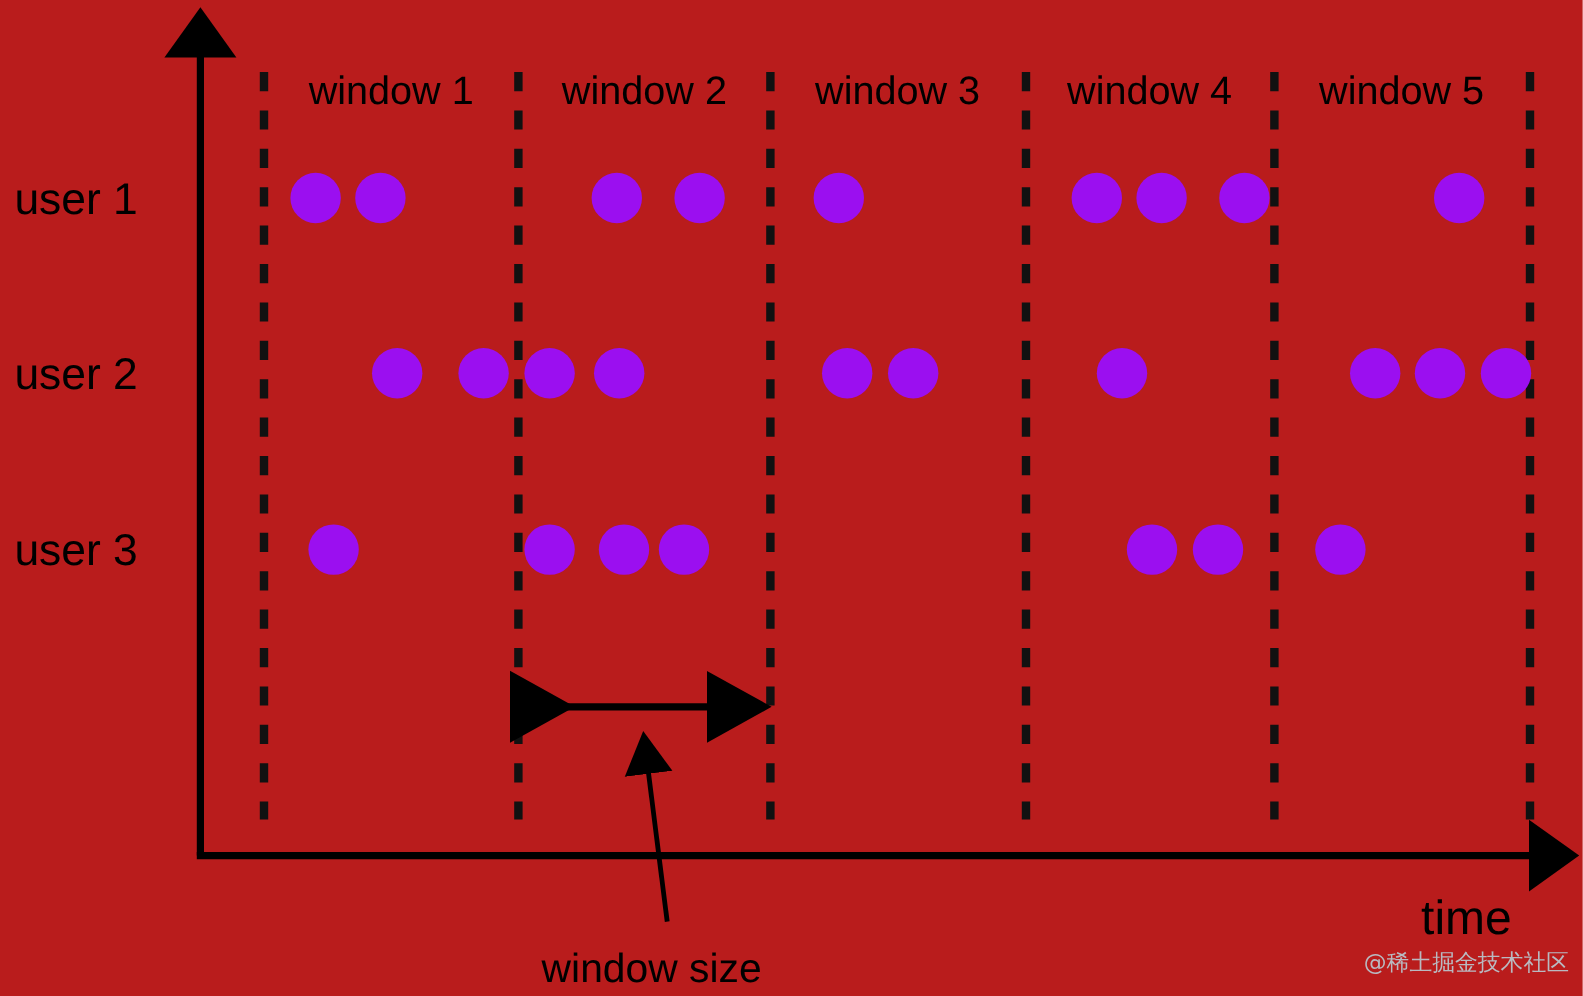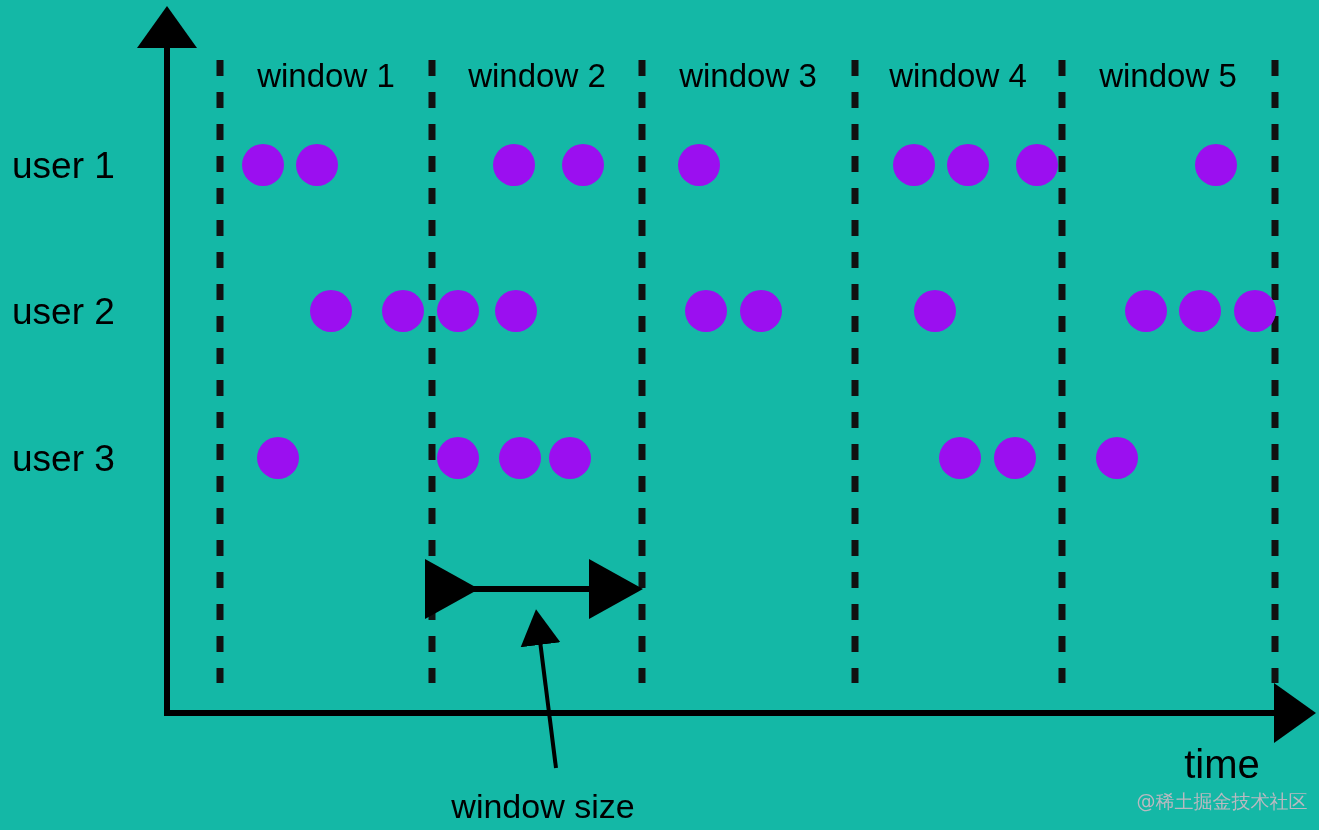--- a/index.html
+++ b/index.html
@@ -8,21 +8,21 @@
     padding: 0;
     background: #ffffff;
   }
   body {
     font-family: "Liberation Sans", sans-serif;
   }
   #canvas {
     position: relative;
     width: 1319px;
     height: 830px;
-    background: #14b8a6;
+    background: #b91c1c;
     overflow: hidden;
   }
   #diagram-svg {
     position: absolute;
     left: 0;
     top: 0;
     width: 1319px;
     height: 830px;
   }
   .axis-line {

